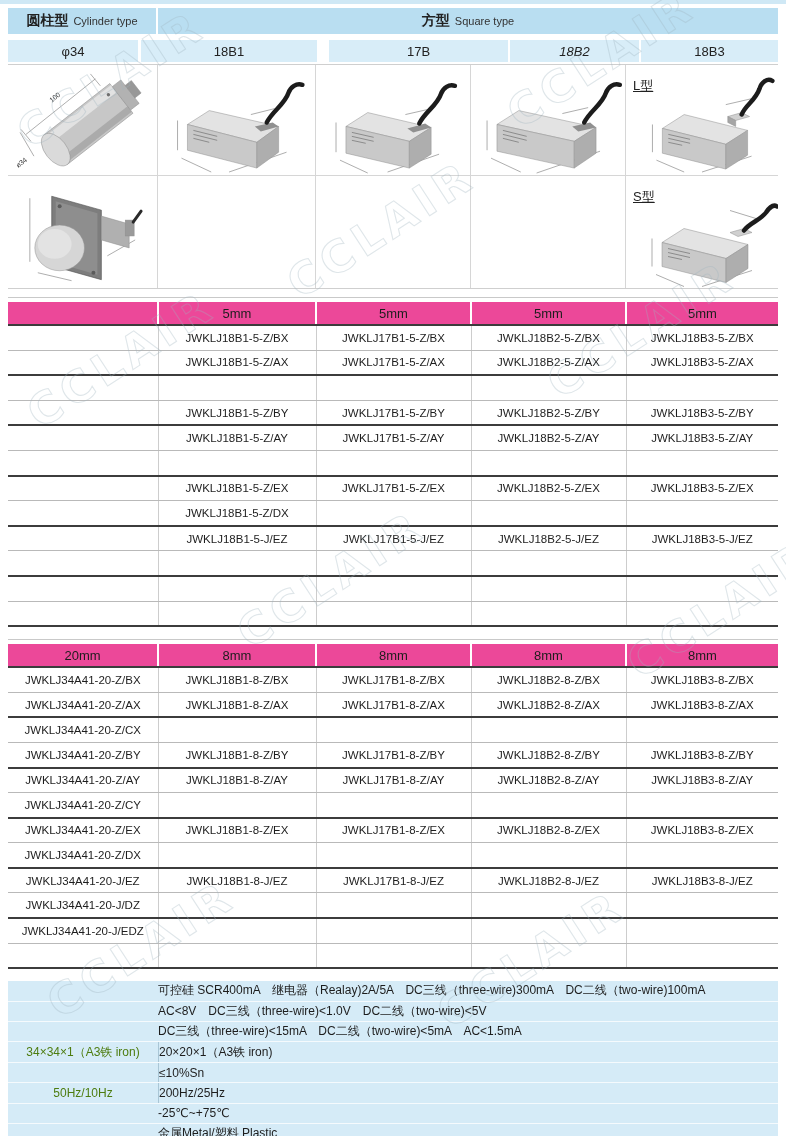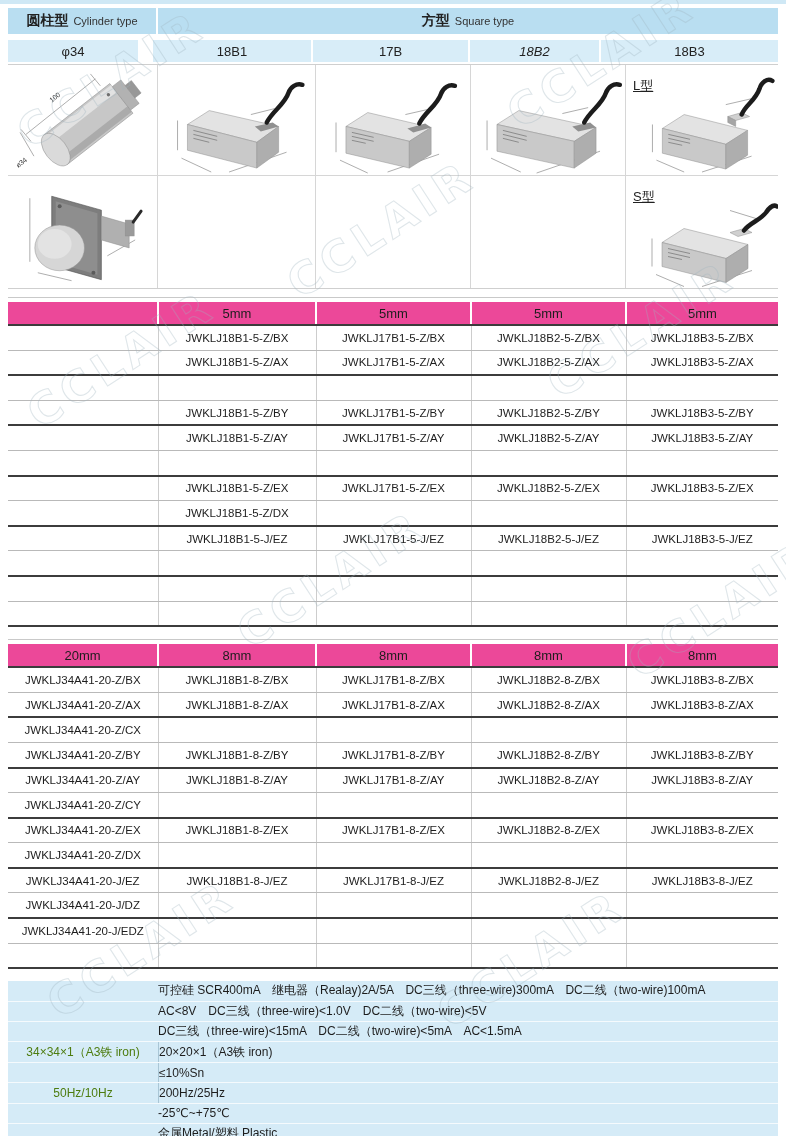--- a/index.html
+++ b/index.html
@@ -16,22 +16,22 @@
   
   .band { display:flex; margin:0 8px; }
   .band1 { margin-top:4px; height:26px; background:#fff; }
   .band1 .b1-c1 { width:148px; background:#b9def1; display:flex; align-items:center; justify-content:center; gap:5px; }
   .band1 .b1-c2 { flex:1; margin-left:2px; background:#b9def1; display:flex; align-items:center; justify-content:center; gap:5px; }
   .band .zh { font-size:14px; font-weight:bold; color:#222; }
   .band .en { font-size:11px; color:#333; }
   .band2 { margin-top:6px; height:22px; }
   .band2 .b2-cell { background:#d8edf8; display:flex; align-items:center; justify-content:center; font-size:13px; color:#222; }
   .band2 .b2-cell:nth-of-type(1){ width:130px; }
-  .band2 .b2-cell:nth-of-type(2){ width:158px; margin-left:15px; }
-  .band2 .b2-cell:nth-of-type(3){ width:155px; margin-left:2px; }
+  .band2 .b2-cell:nth-of-type(2){ width:176px; margin-left:3px; }
+  .band2 .b2-cell:nth-of-type(3){ width:179px; margin-left:12px; }
   .band2 .b2-cell:nth-of-type(4){ width:129px; margin-left:2px;font-style:italic; }
   .band2 .b2-cell:nth-of-type(5){ flex:1; margin-left:2px; }
 
   
   .images-grid {
     margin:2px 8px 0; display:grid;
     grid-template-columns:150px 158px 155px 155px 152px;
     grid-template-rows:111px 112px;
     border-top:1px solid #cfcfcf; border-bottom:1px solid #cfcfcf;
   }

